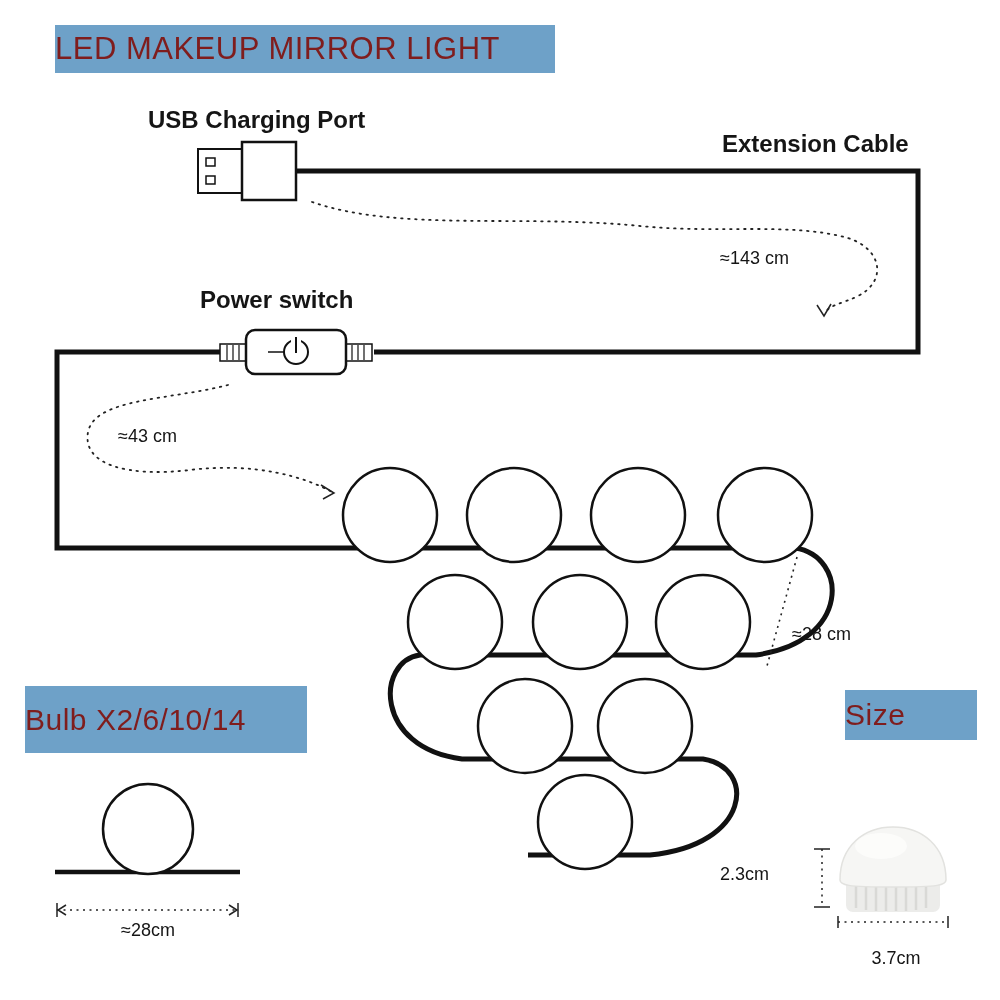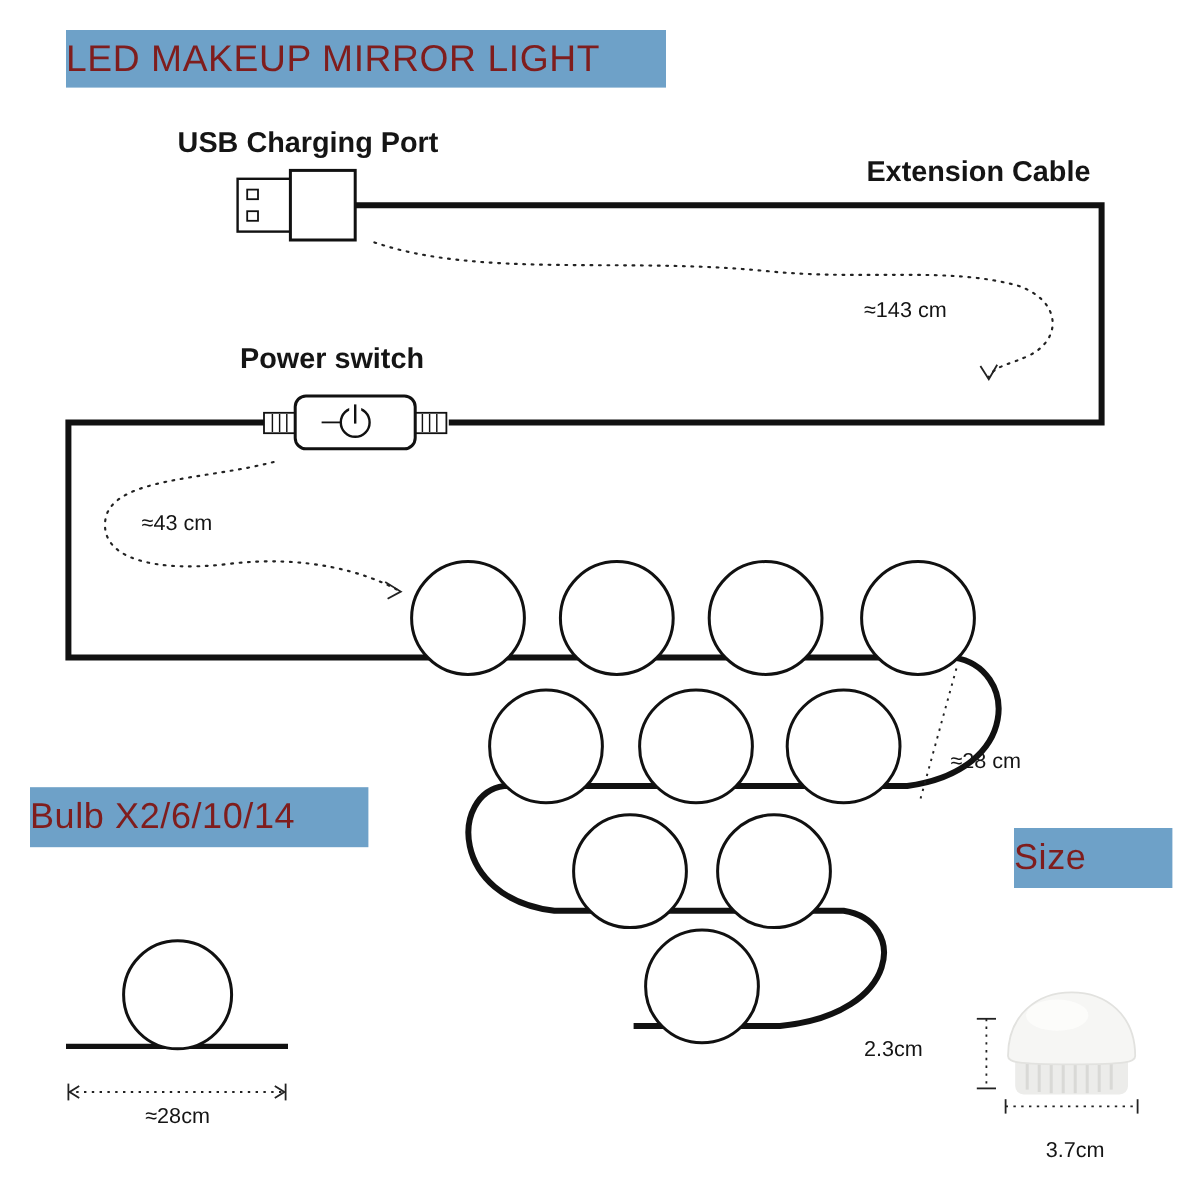--- a/index.html
+++ b/index.html
@@ -7,21 +7,21 @@
     position:relative; width:1000px; height:1000px; background:#ffffff;
     font-family:"Liberation Sans","DejaVu Sans",sans-serif; color:#111;
     overflow:hidden;
   }
   .banner {
     position:absolute; background:#6ea1c8; color:#7f1d1d;
     display:flex; align-items:center; justify-content:flex-start;
     font-size:30px; letter-spacing:0.5px;
   }
   .banner-title { left:55px; top:25px; width:500px; height:48px; font-size:31px; }
-  .banner-bulb  { left:25px; top:656px; width:282px; height:50px; }
+  .banner-bulb  { left:25px; top:686px; width:282px; height:67px; }
   .banner-size  { left:845px; top:690px; width:132px; height:50px; }
   .lbl { position:absolute; white-space:nowrap; font-size:18px; color:#151515; }
   .bold { font-weight:bold; font-size:24px; }
   .lbl-usb       { left:148px; top:106px; }
   .lbl-ext       { left:722px; top:130px; }
   .lbl-143       { left:720px; top:248px; }
   .lbl-switch    { left:200px; top:286px; }
   .lbl-43        { left:118px; top:426px; }
   .lbl-28rows    { left:792px; top:604px;margin-top:20px; }
   .lbl-28sample  { left:92px;  top:920px; width:112px; text-align:center; }

